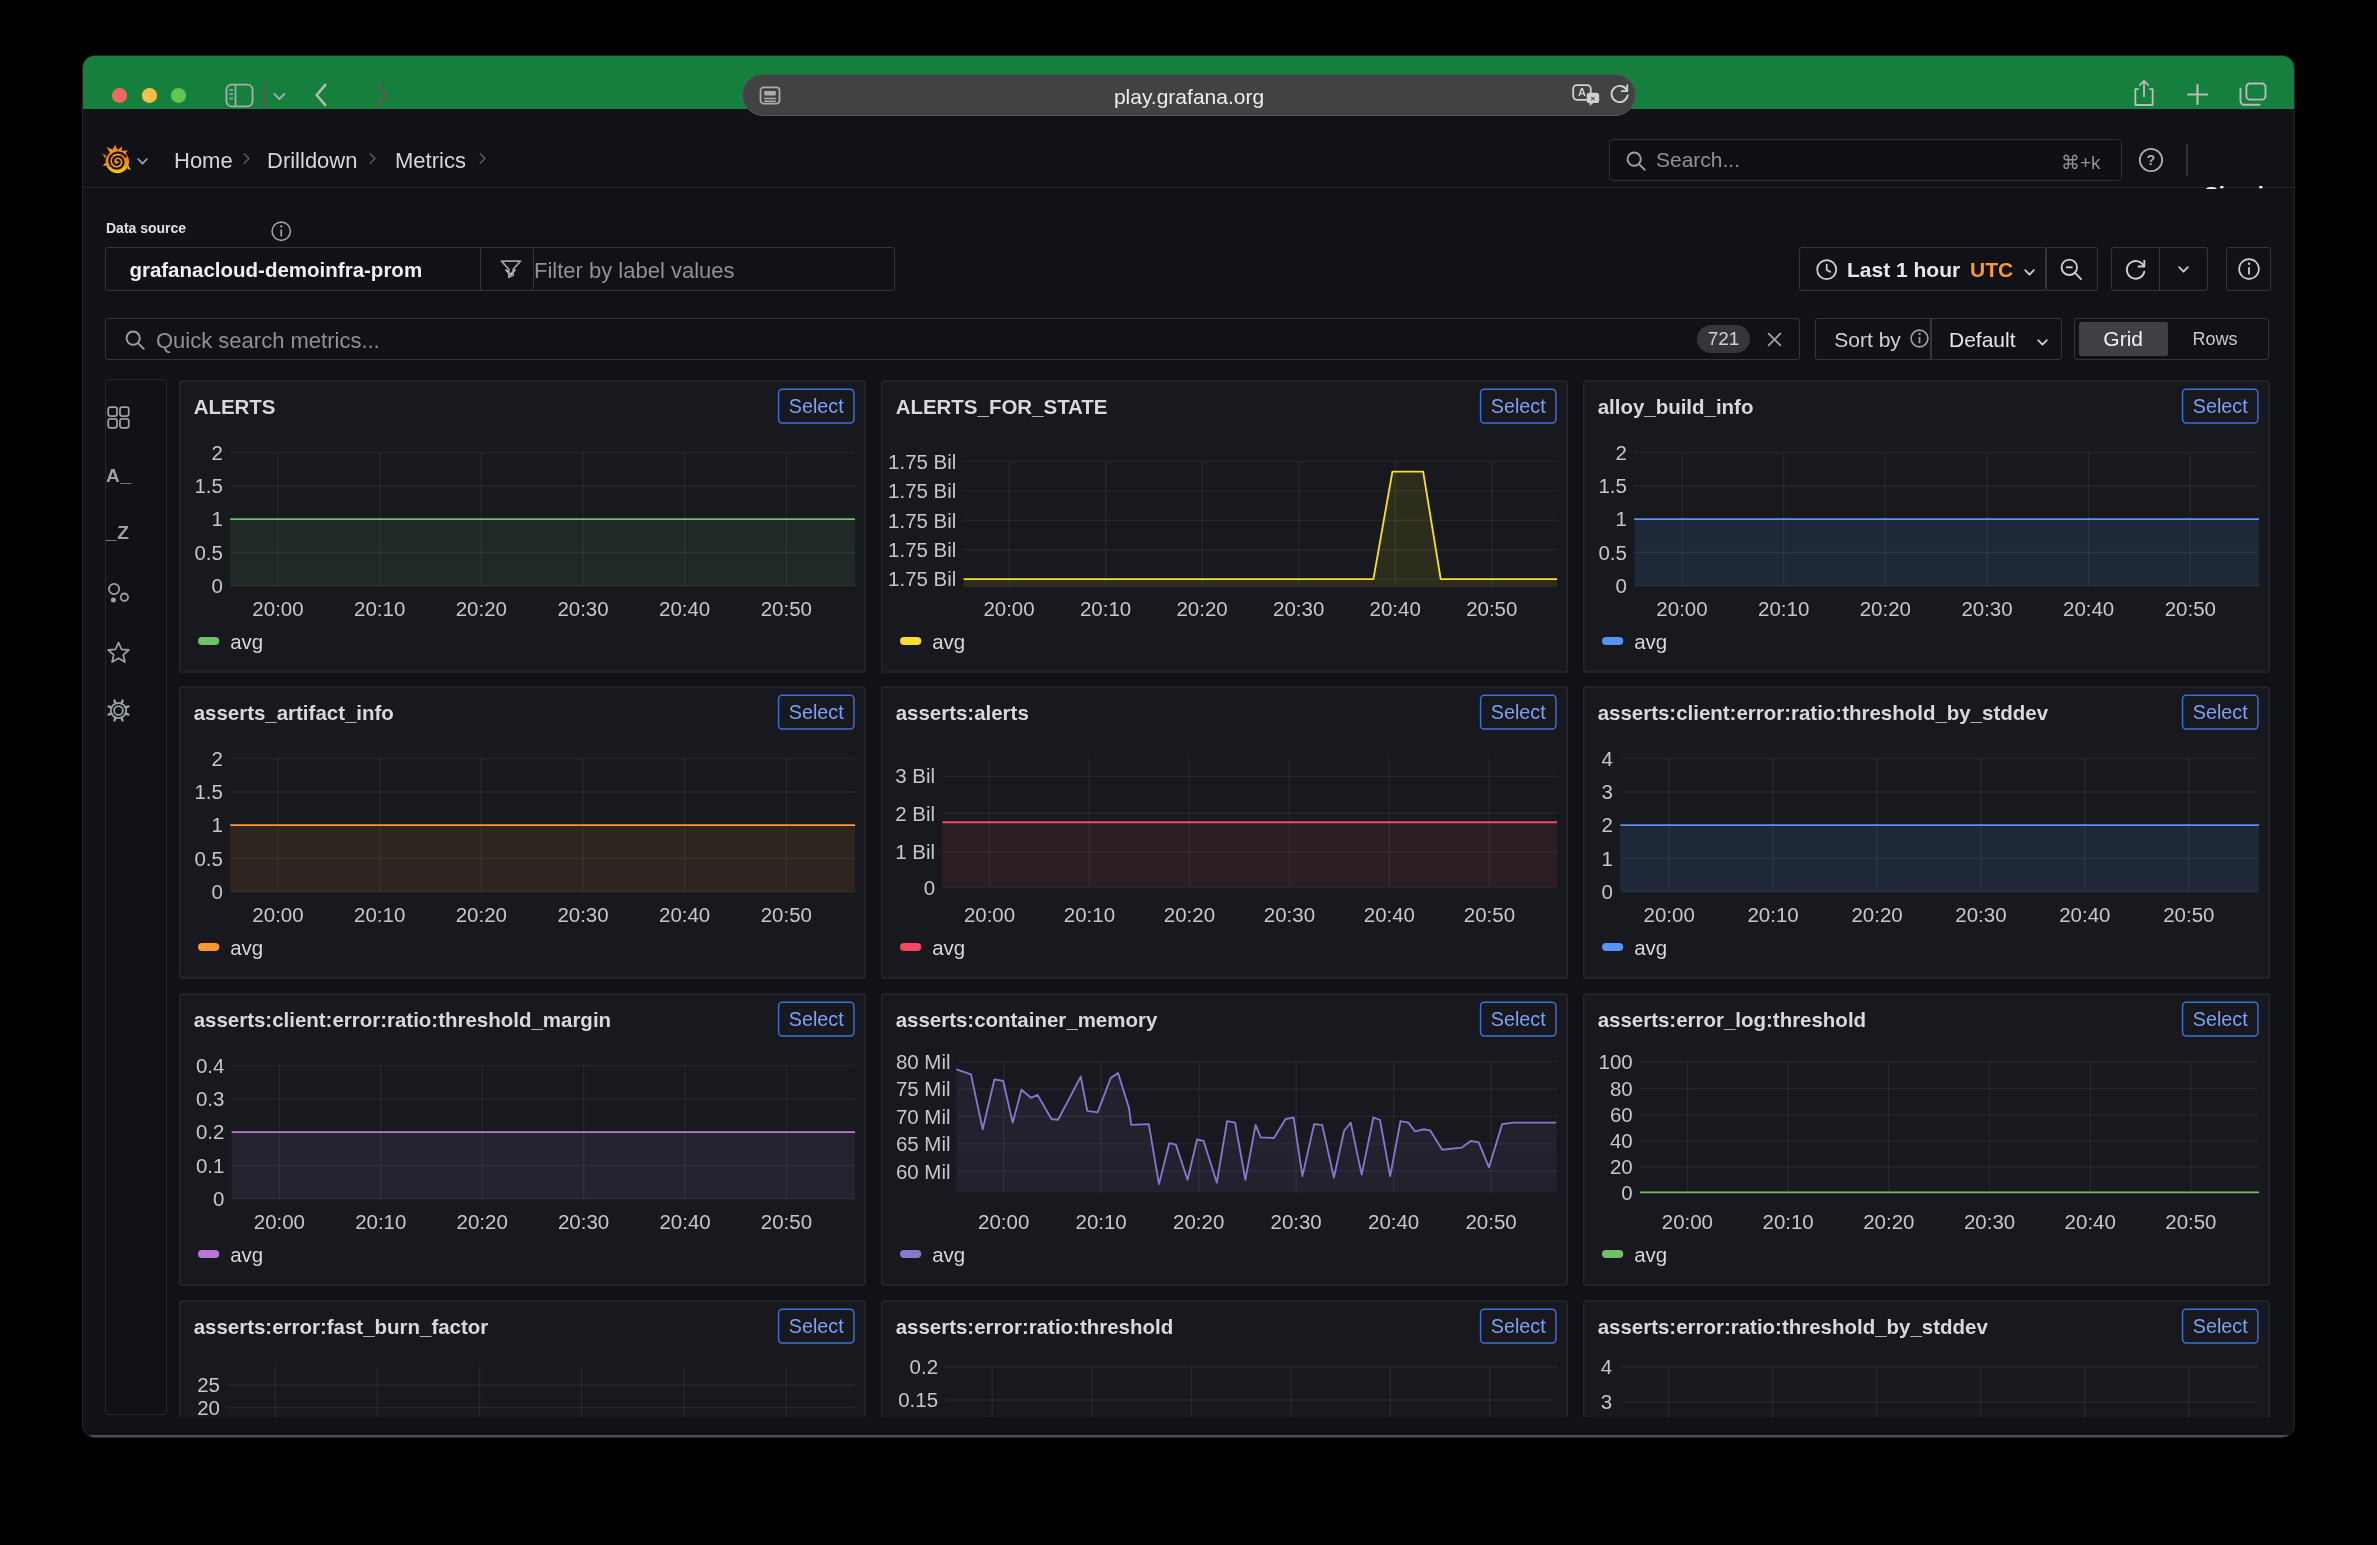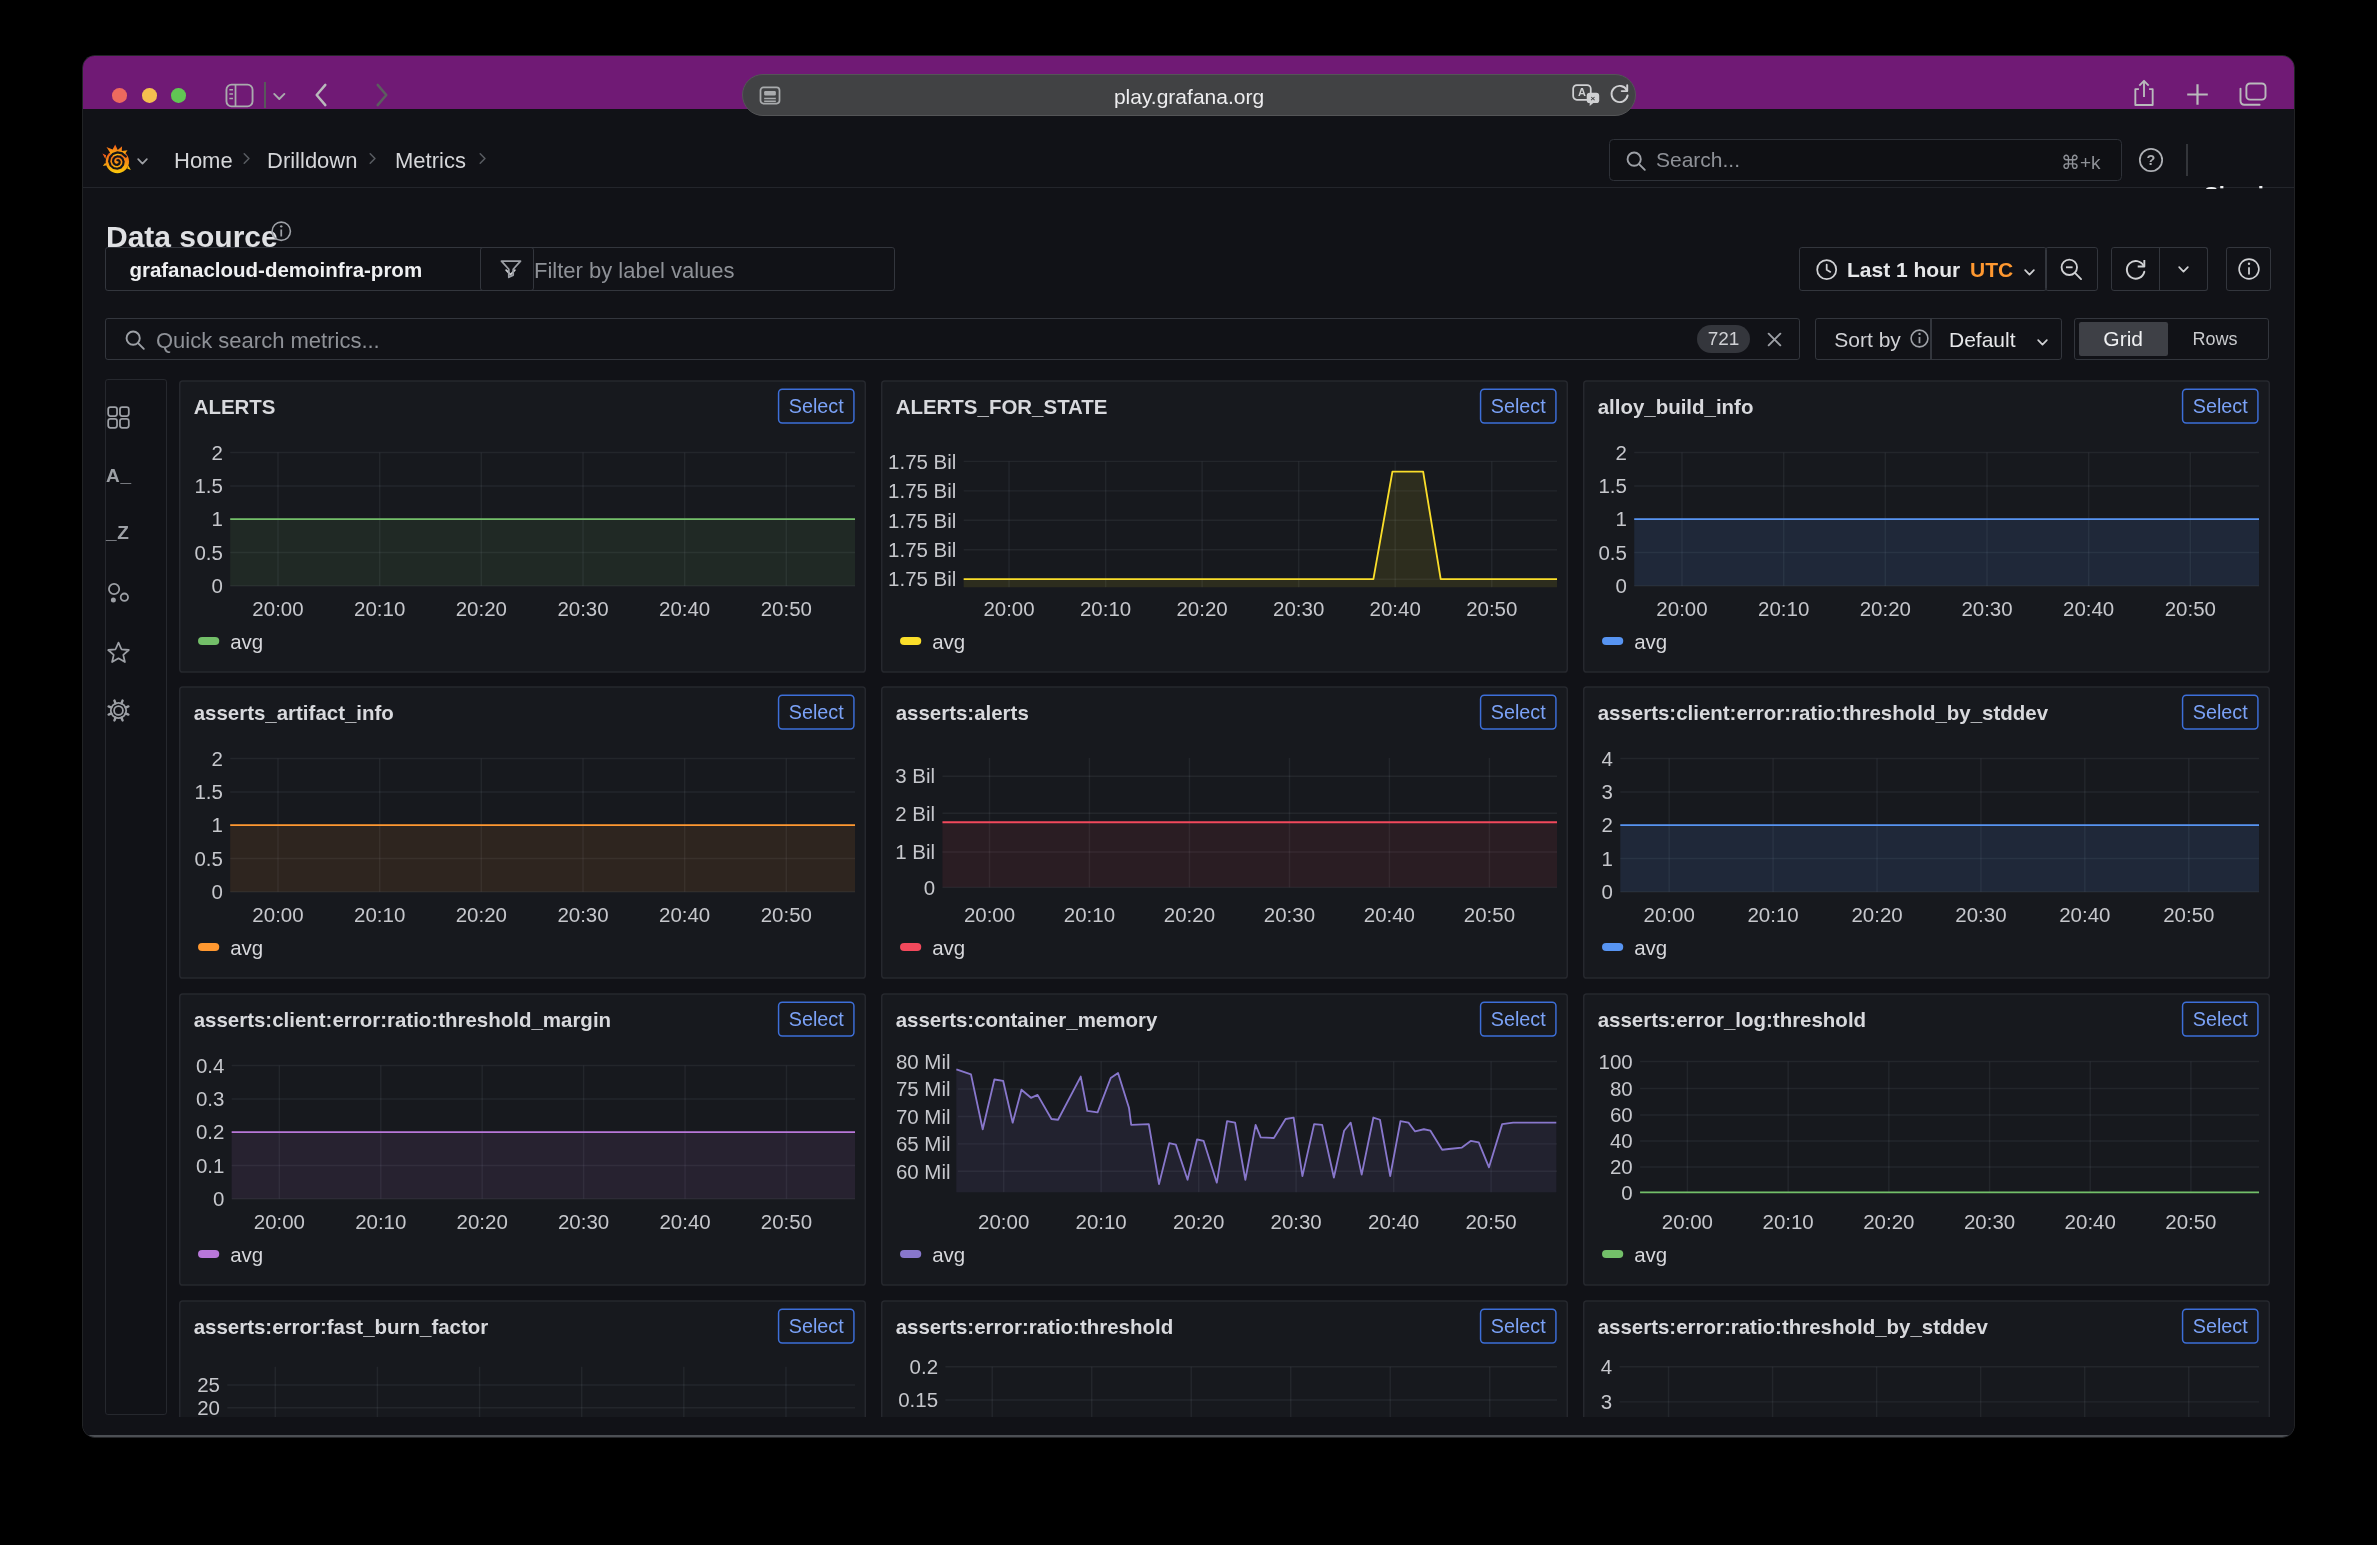--- a/index.html
+++ b/index.html
@@ -1,36 +1,36 @@
 <!DOCTYPE html>
 <html style="font-size:11.7px"><head><meta charset="utf-8"><style>
 * { margin:0; padding:0; box-sizing:border-box; }
 html,body { width:2377px; height:1546px; background:#000; overflow:hidden;
   font-family:"Liberation Sans",sans-serif; -webkit-font-smoothing:antialiased; }
 #win { position:absolute; left:83px; top:56px; width:2211px; height:1381px;
   border-radius:11.7px; background:#111217; overflow:hidden;
   box-shadow:0 0 0 0.7px #303236; }
-#tbar { position:absolute; left:0; top:0; width:100%; height:53px; background:#701a75; }
+#tbar { position:absolute; left:0; top:0; width:100%; height:53px; background:#15803d; }
 .tl { position:absolute; top:32px; width:14.6px; height:14.6px; border-radius:50%; }
 .tbi { position:absolute; }
 #urlbox { position:absolute; left:659px; top:17.6px; width:894px; height:42px;
   border-radius:21px; background:#414244; border:0.7px solid #545557; }
 #urltext { position:absolute; left:0; right:0; top:10.2px; text-align:center;
   font-size:21px; font-weight:400; color:#ededef; }
 #gnav { position:absolute; left:0; top:73px; width:100%; height:59px; background:#111217;
   border-bottom:1.5px solid #23252b; }
 .crumb { position:absolute; top:19px; font-size:22px; color:#d5d6d9; }
 #gsearch { position:absolute; left:1526px; top:9.5px; width:513px; height:42px;
   border:1.5px solid #2e3138; border-radius:4.4px; background:#0f1014; }
 #gsearch span { position:absolute; left:46px; top:8.8px; font-size:21px; color:#8e9197; }
 #gsearch b { position:absolute; right:20.5px; top:11px; font-size:19px; color:#8e9197; font-weight:400; }
 .navdiv { position:absolute; width:1.5px; background:#33353a; }
 #signin { position:absolute; left:2121px; top:19px; font-size:22px; font-weight:700; color:#eff0f2;margin-top:34px; }
 #content { position:absolute; left:0; top:133px; right:0; bottom:0; background:#111217; }
-.lab { position:absolute; font-size:30px; font-weight:700; color:#e0e1e4; }
+.lab { position:absolute; font-size:14px; font-weight:700; color:#e0e1e4; }
 .box { position:absolute; height:44px; border:1.5px solid #33363d; border-radius:2.9px; }
 .ph { color:#8e9197; font-size:22px; }
 .btxt { color:#eff0f2; font-size:20.5px; font-weight:700; }
 .mtxt { color:#e6e7e9; font-size:21px; font-weight:500; }
 .vdiv { position:absolute; top:0; bottom:0; width:1.5px; background:#33363d; }
 .badge { position:absolute; top:5.9px; width:53px; height:28px; background:#34363c;
   border-radius:14px; color:#d0d1d5; font-size:19px; text-align:center; line-height:28px; }
 #rail { position:absolute; left:22px; top:190px; width:62px; height:1036px;
   border:1.5px solid #26282e; border-radius:2.9px; }
 .ric { position:absolute; left:0; width:59px; display:flex; }

